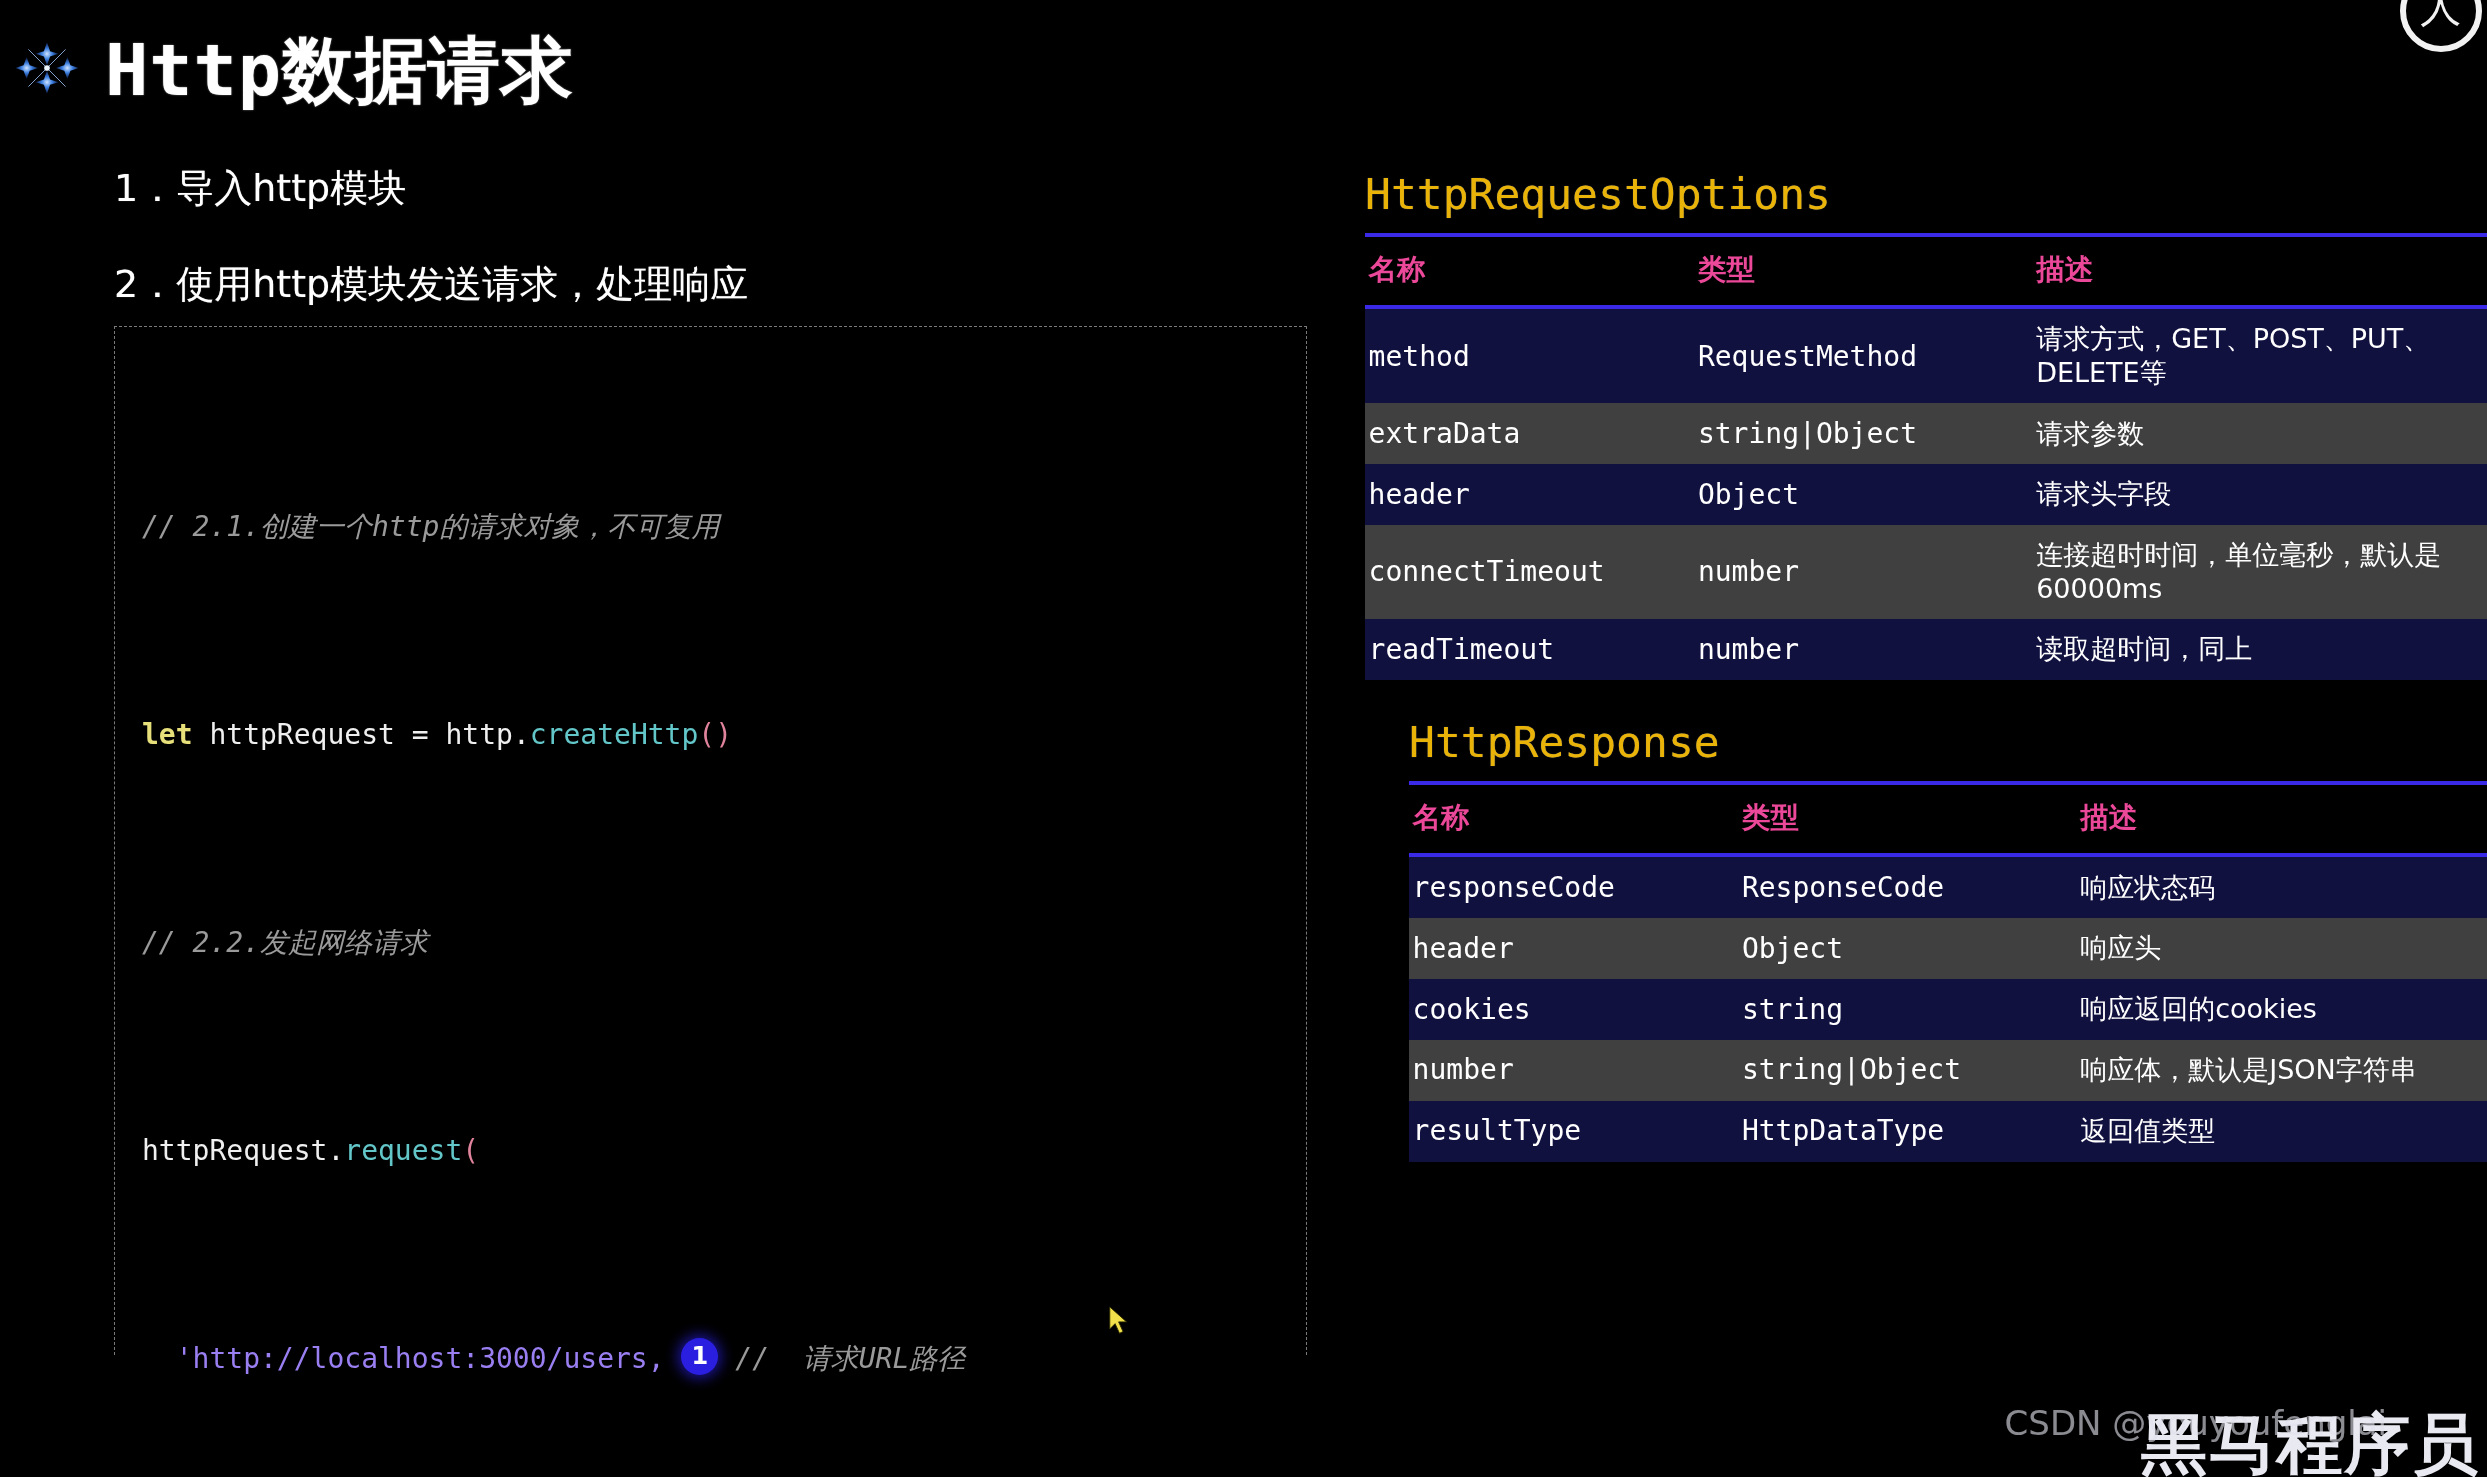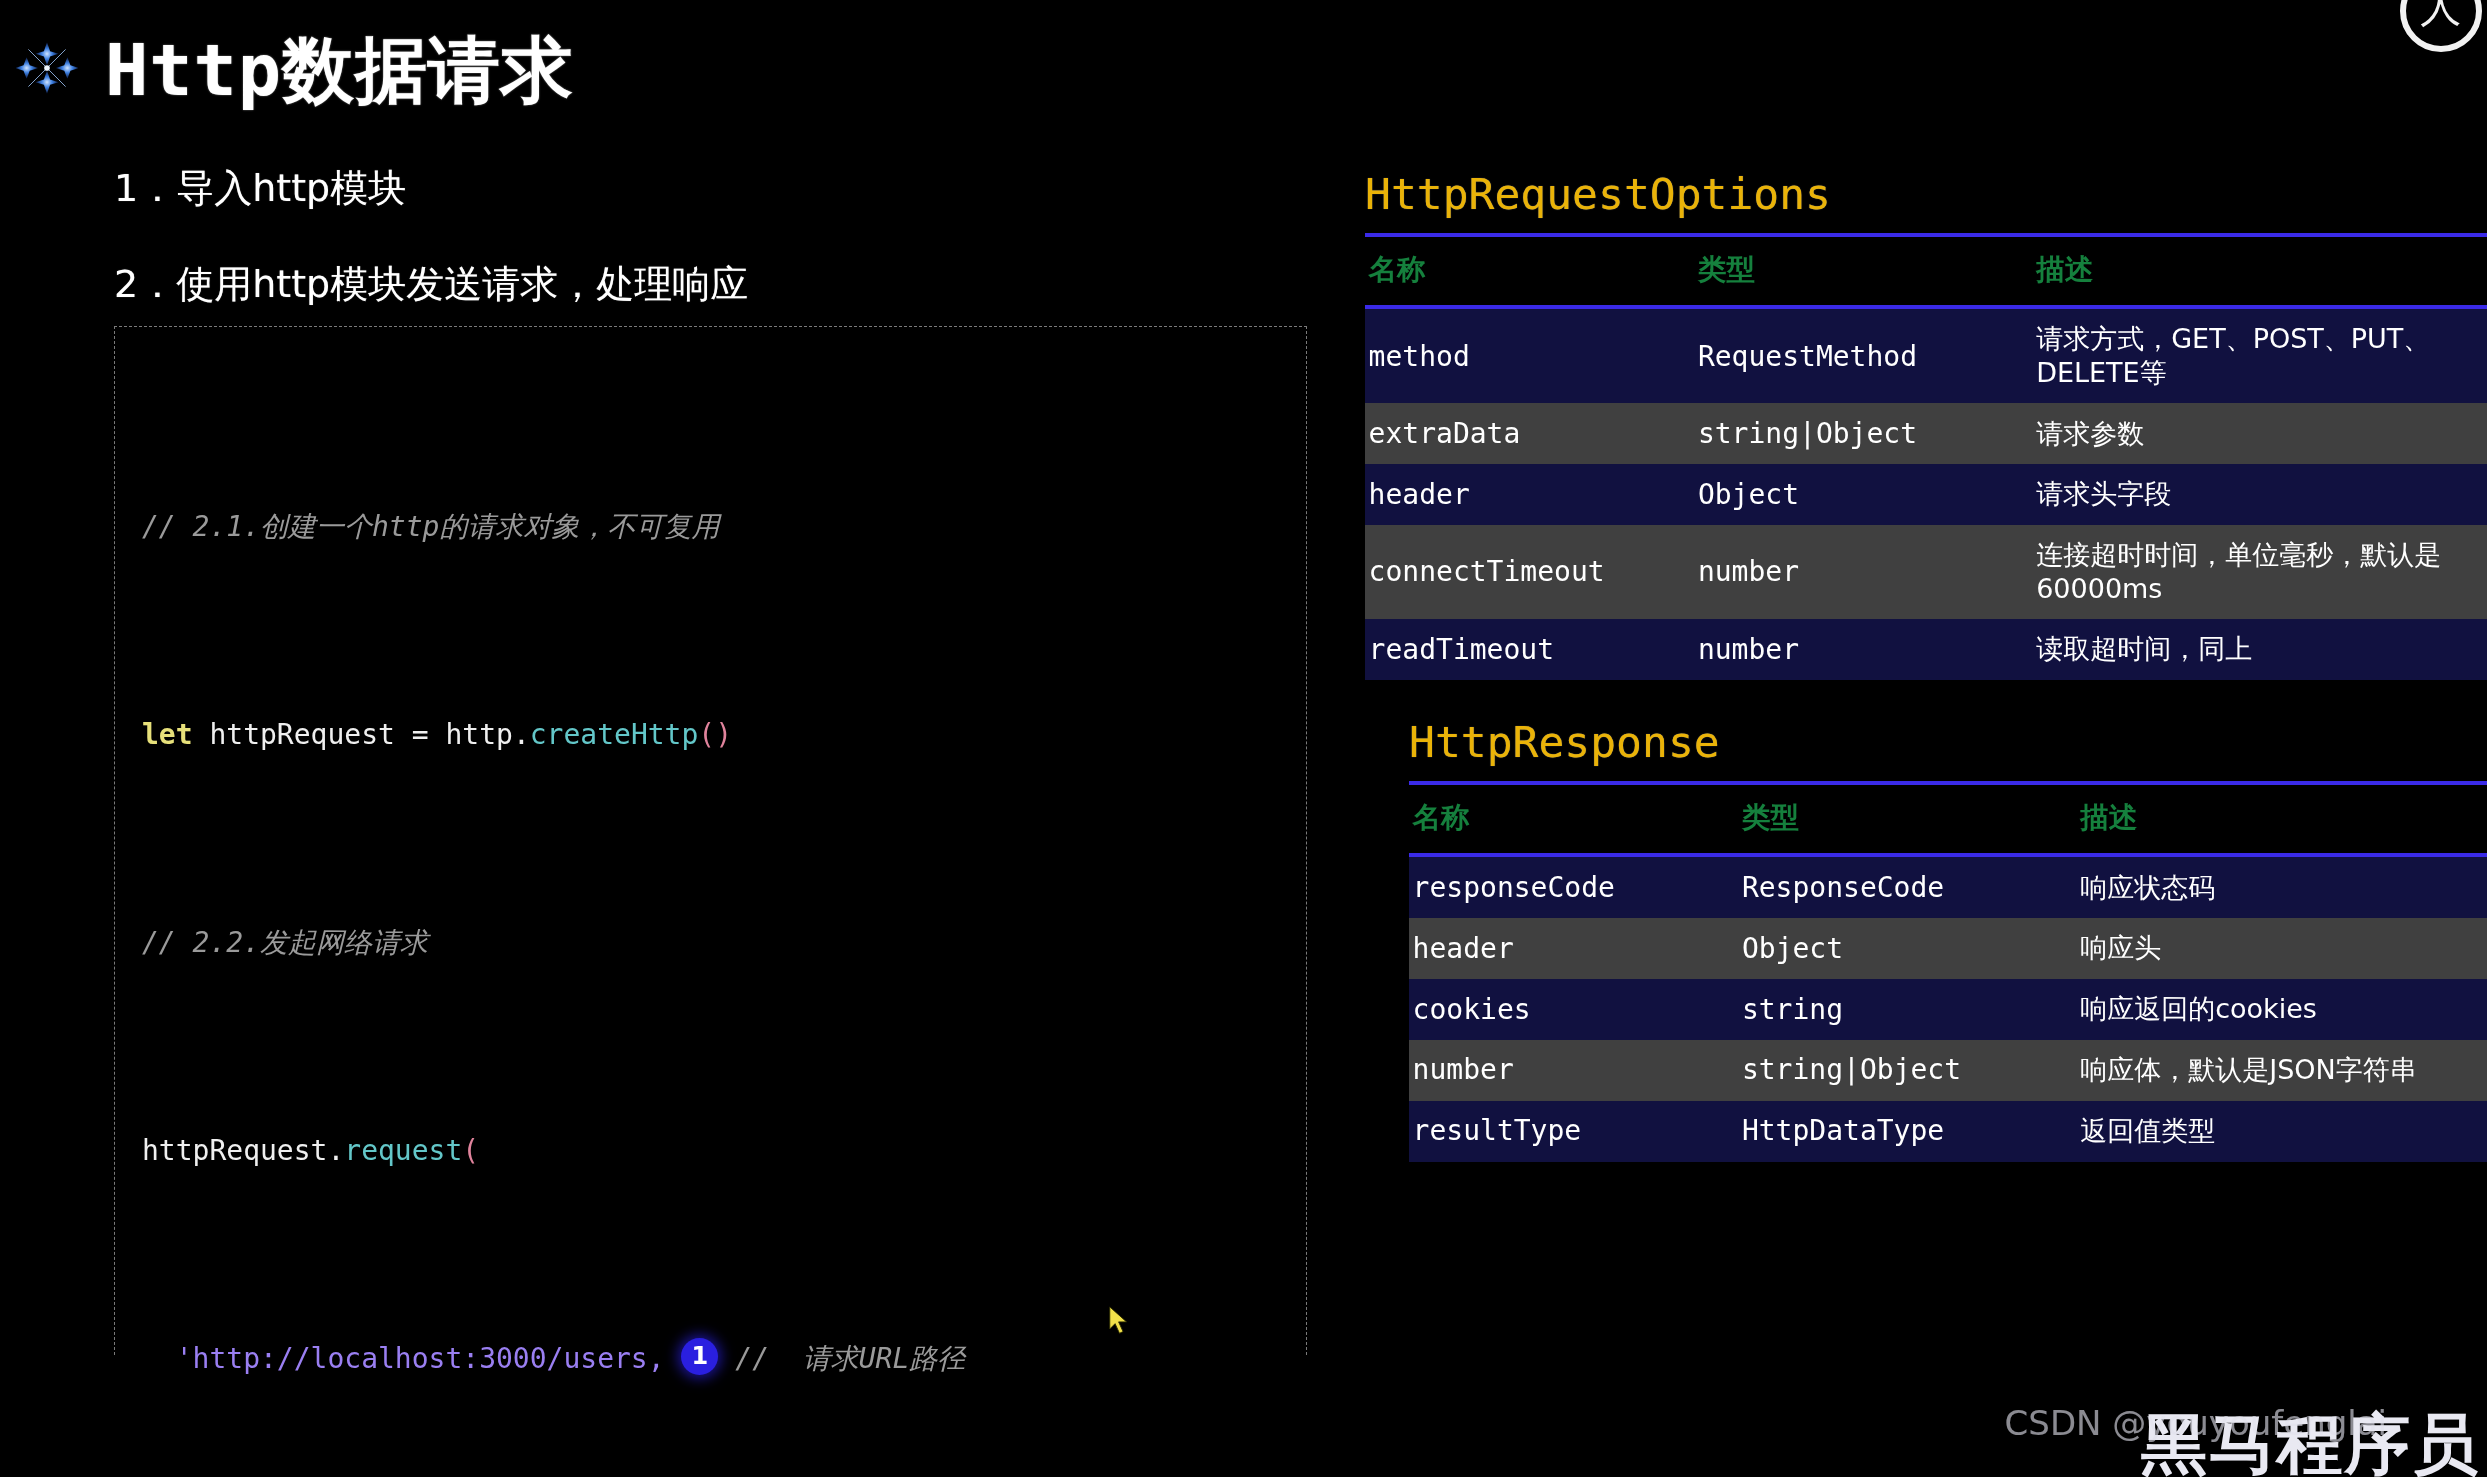--- a/index.html
+++ b/index.html
@@ -152,21 +152,21 @@
   }
   .api-table col.c-name { width: 329px; }
   .api-table col.c-type { width: 338px; }
   .api-table col.c-desc { width: 454px; }
 
   .api-table thead th {
     text-align: left;
     font-family: "DejaVu Sans", sans-serif;
     font-size: 28.5px;
     font-weight: bold;
-    color: #15803d;
+    color: #ec4899;
     padding: 14.2px 3.6px 16px 3.6px;
     border-top: 4.5px solid #3a2ae8;
     border-bottom: 4.5px solid #3a2ae8;
     background: #000000;
   }
 
   .api-table tbody td {
     font-family: "DejaVu Sans Mono", monospace;
     font-size: 28px;
     color: #ffffff;

